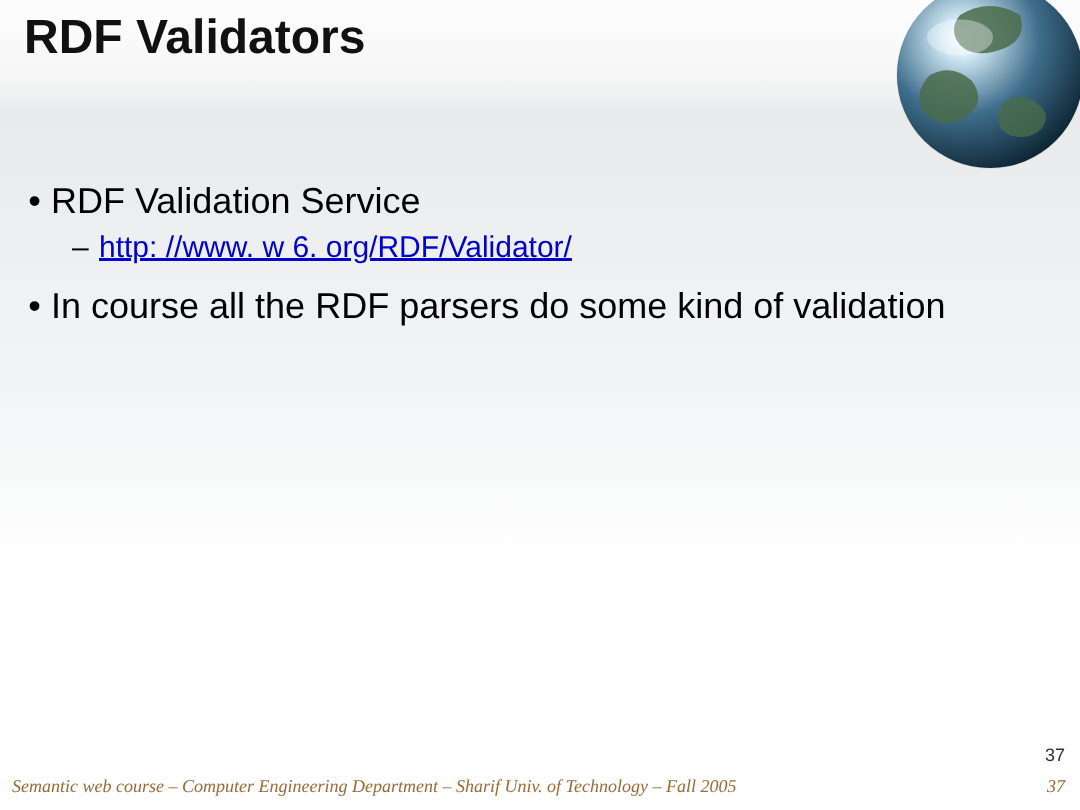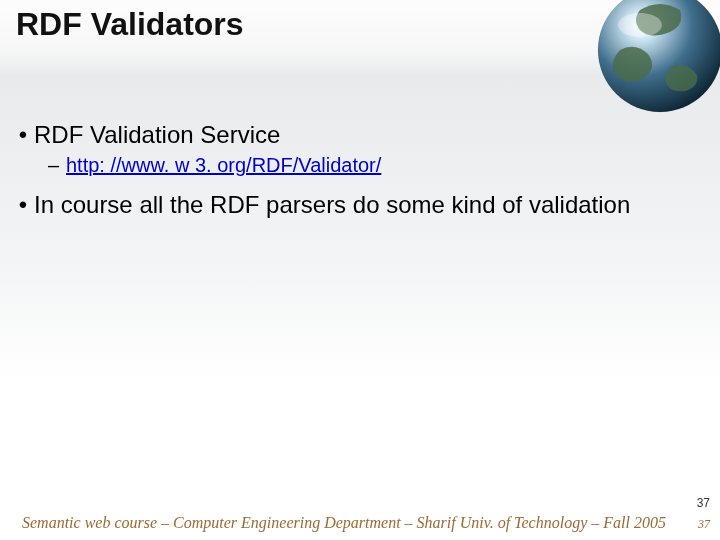--- a/index.html
+++ b/index.html
@@ -91,23 +91,22 @@
     bottom: 30px;
     font-size: 12px;
     color: #333;
   }
   .footer-left {
     position: absolute;
     left: 8px;
     bottom: 8px;
     font-family: "Times New Roman", serif;
     font-style: italic;
-    font-size: 16px;
+    font-size: 12px;
     color: #9a6a34;
-    margin-left: 14px;
   }
   .footer-right {
     position: absolute;
     right: 10px;
     bottom: 8px;
     font-family: "Times New Roman", serif;
     font-style: italic;
     font-size: 12px;
     color: #9a6a34;
   }
@@ -137,21 +136,21 @@
   <div class="title">RDF Validators</div>
 
   <div class="body">
 
     <div class="bullet-row">
       <div class="bullet-dot">•</div>
       <div class="bullet-text">RDF Validation Service</div>
     </div>
     <div class="dash-row">
       <div class="dash">–</div>
-      <a class="dash-text link" href="#">http: //www. w 3. org/RDF/Validator/</a>
+      <a class="dash-text link" href="#">http: //www. w 6. org/RDF/Validator/</a>
     </div>
 
     <div class="bullet-row">
       <div class="bullet-dot">•</div>
       <div class="bullet-text">In course all the RDF parsers do some kind of validation</div>
     </div>
 
   </div>
 
   <div class="pnum">37</div>

